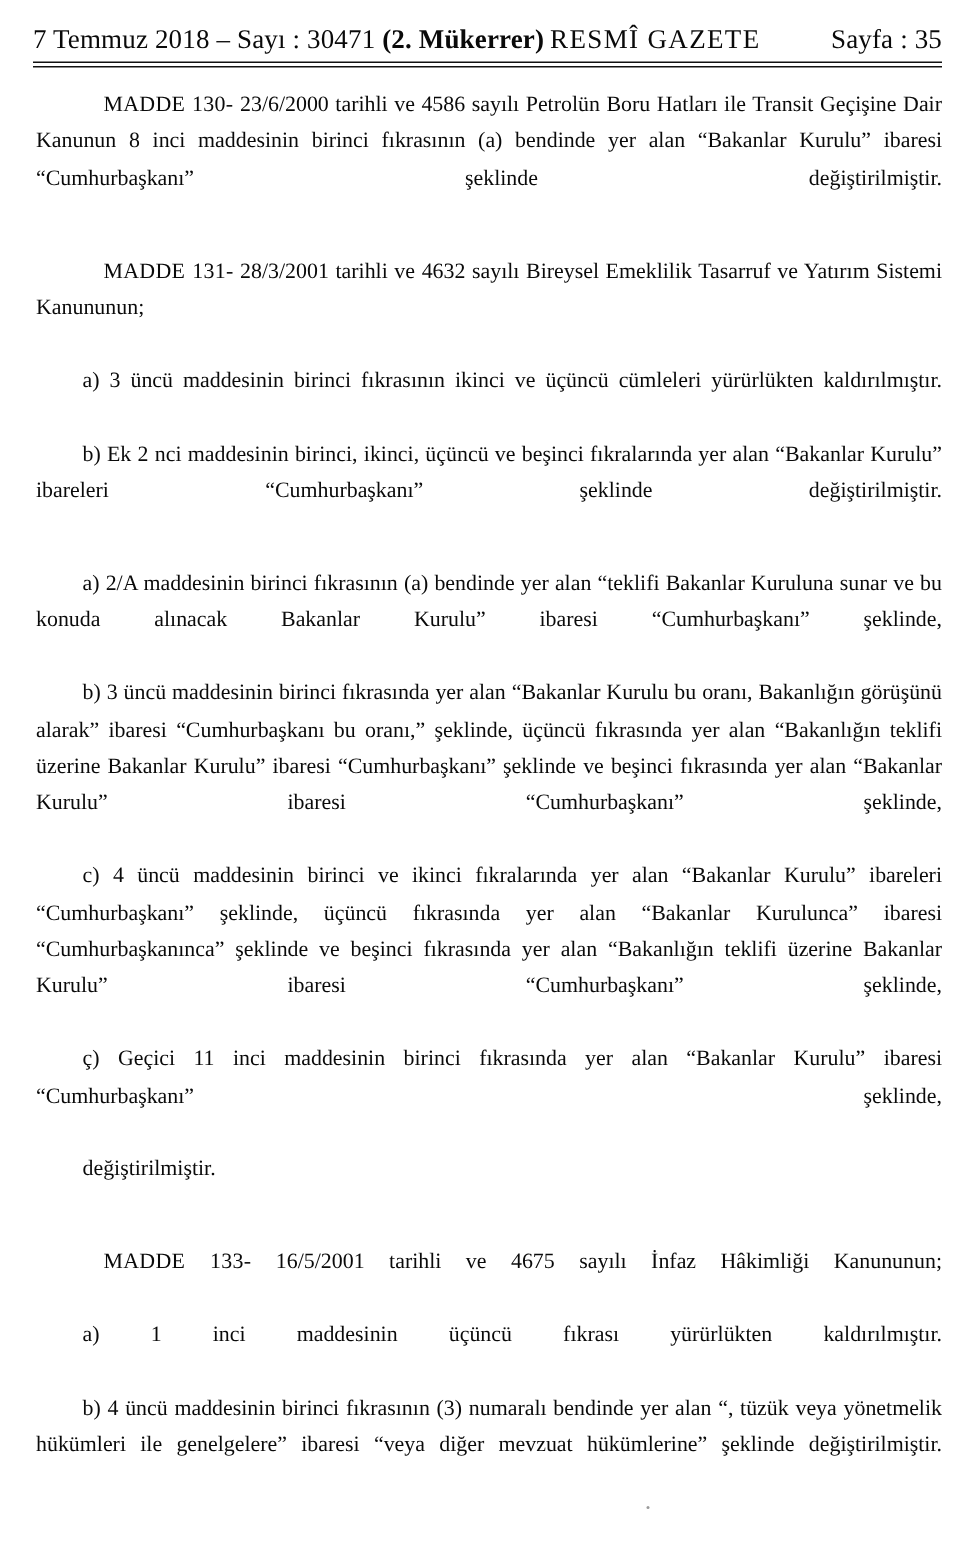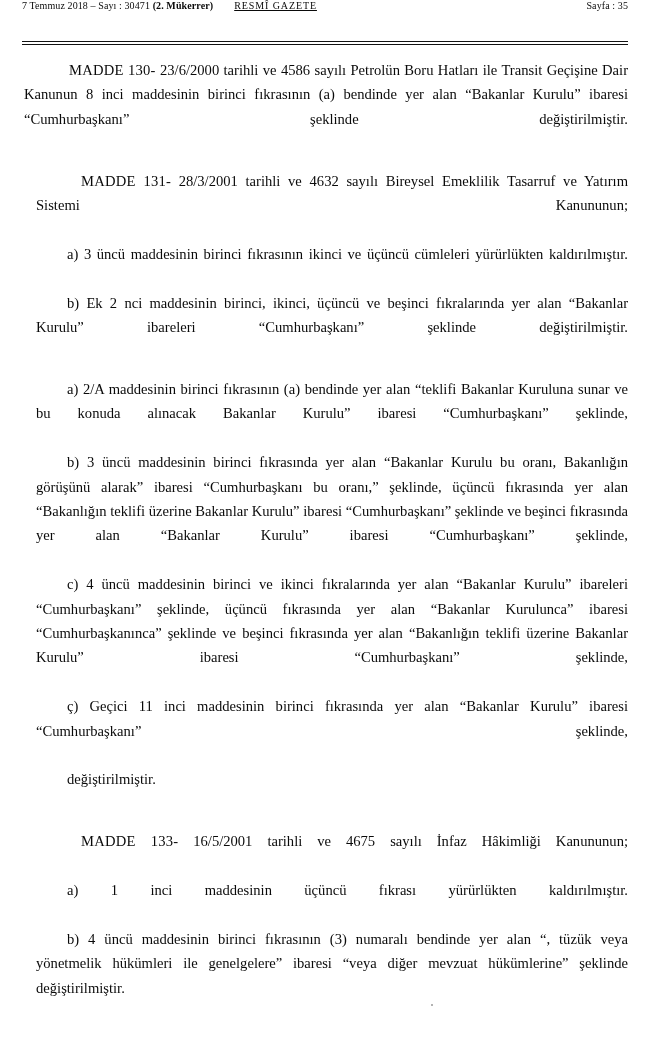--- a/index.html
+++ b/index.html
@@ -13,30 +13,30 @@
     position: relative;
     font-family: "Liberation Serif", "DejaVu Serif", serif;
     color: #0a0a0a;
     overflow: hidden;
   }
 
   
   .page-header {
     position: absolute;
     left: 22px;
-    top: 0;
+    top: 16px;
     width: 606px;
     display: flex;
     align-items: flex-start;
-    font-size: 10px;
+    font-size: 18px;
     letter-spacing: 0.1px;
     white-space: nowrap;
   }
   .hdr-left   { flex: 0 0 auto; }
-  .hdr-center { flex: 0 0 auto; margin-left: 21px; letter-spacing: 0.9px; text-decoration: underline; }
+  .hdr-center { flex: 0 0 auto; margin-left: 4px; letter-spacing: 0.9px; }
   .hdr-right  { margin-left: auto; flex: 0 0 auto; font-family: Liberation Serif, serif; }
   .hdr-bold   { font-weight: bold; }
 
   .header-rule {
     position: absolute;
     left: 22px;
     top: 41px;
     width: 606px;
     height: 4px;
     border-top: 1.6px solid #111;
@@ -49,21 +49,21 @@
     position: absolute;
     left: 24px;
     top: 58px;
     width: 604px;
     font-size: 14.6px;
     line-height: 24.4px;
     text-align: justify;
     text-justify: inter-word;
   }
   .madde-block { margin: 0 0 0 0; }
-  .madde-block + .madde-block { margin-top: 13px; margin-left: 12px; }
+  .madde-block + .madde-block { margin-top: 13px; }
 
   p.para {
     margin: 0;
     text-indent: 0;
     text-align: justify;
   }
   p.para.indent   { text-indent: 31px; }
   p.para.indent-l { text-indent: 45px; }
 
   .madde-label {

